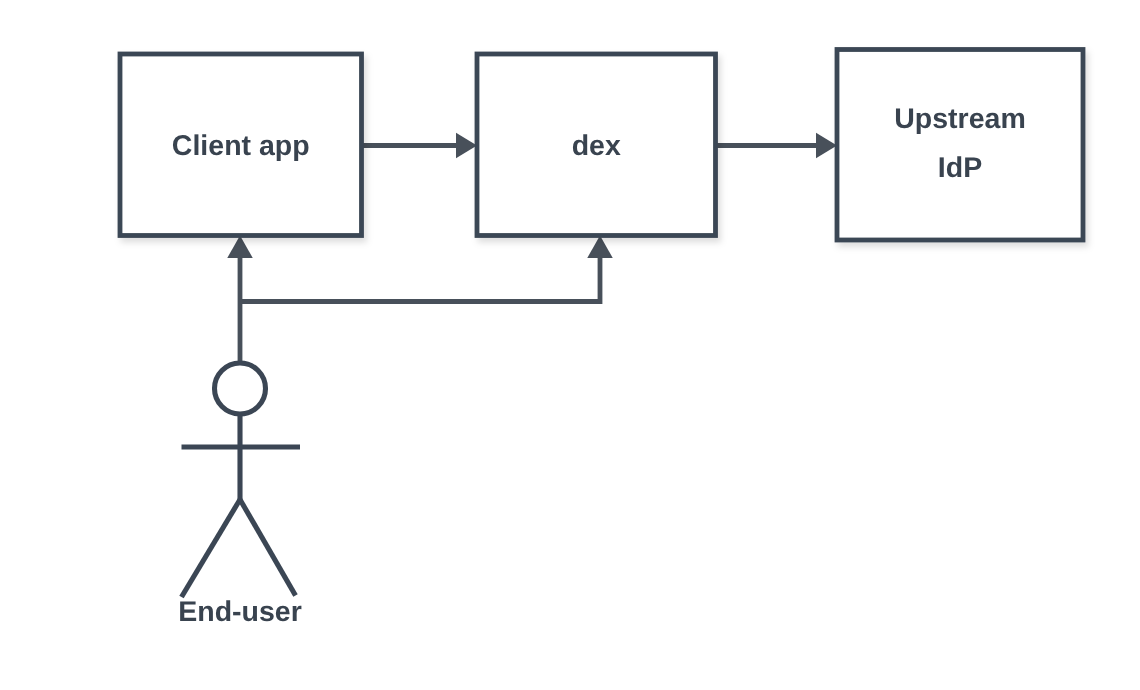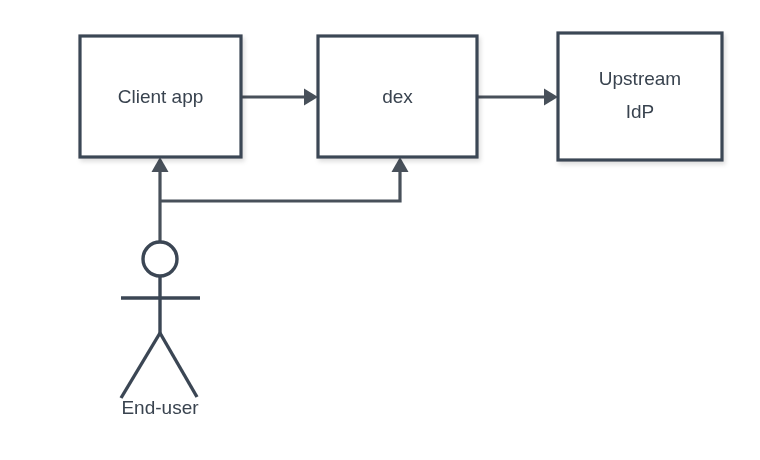--- a/index.html
+++ b/index.html
@@ -10,20 +10,21 @@
   }
   body {
     font-family: "Liberation Sans", sans-serif;
   }
   #canvas {
     position: relative;
     width: 760px;
     height: 460px;
     background: #ffffff;
     overflow: hidden;
+    font-weight: bold;
   }
   #diagram-svg {
     position: absolute;
     top: 0;
     left: 0;
     width: 760px;
     height: 460px;
   }
   .node-box {
     fill: #ffffff;

